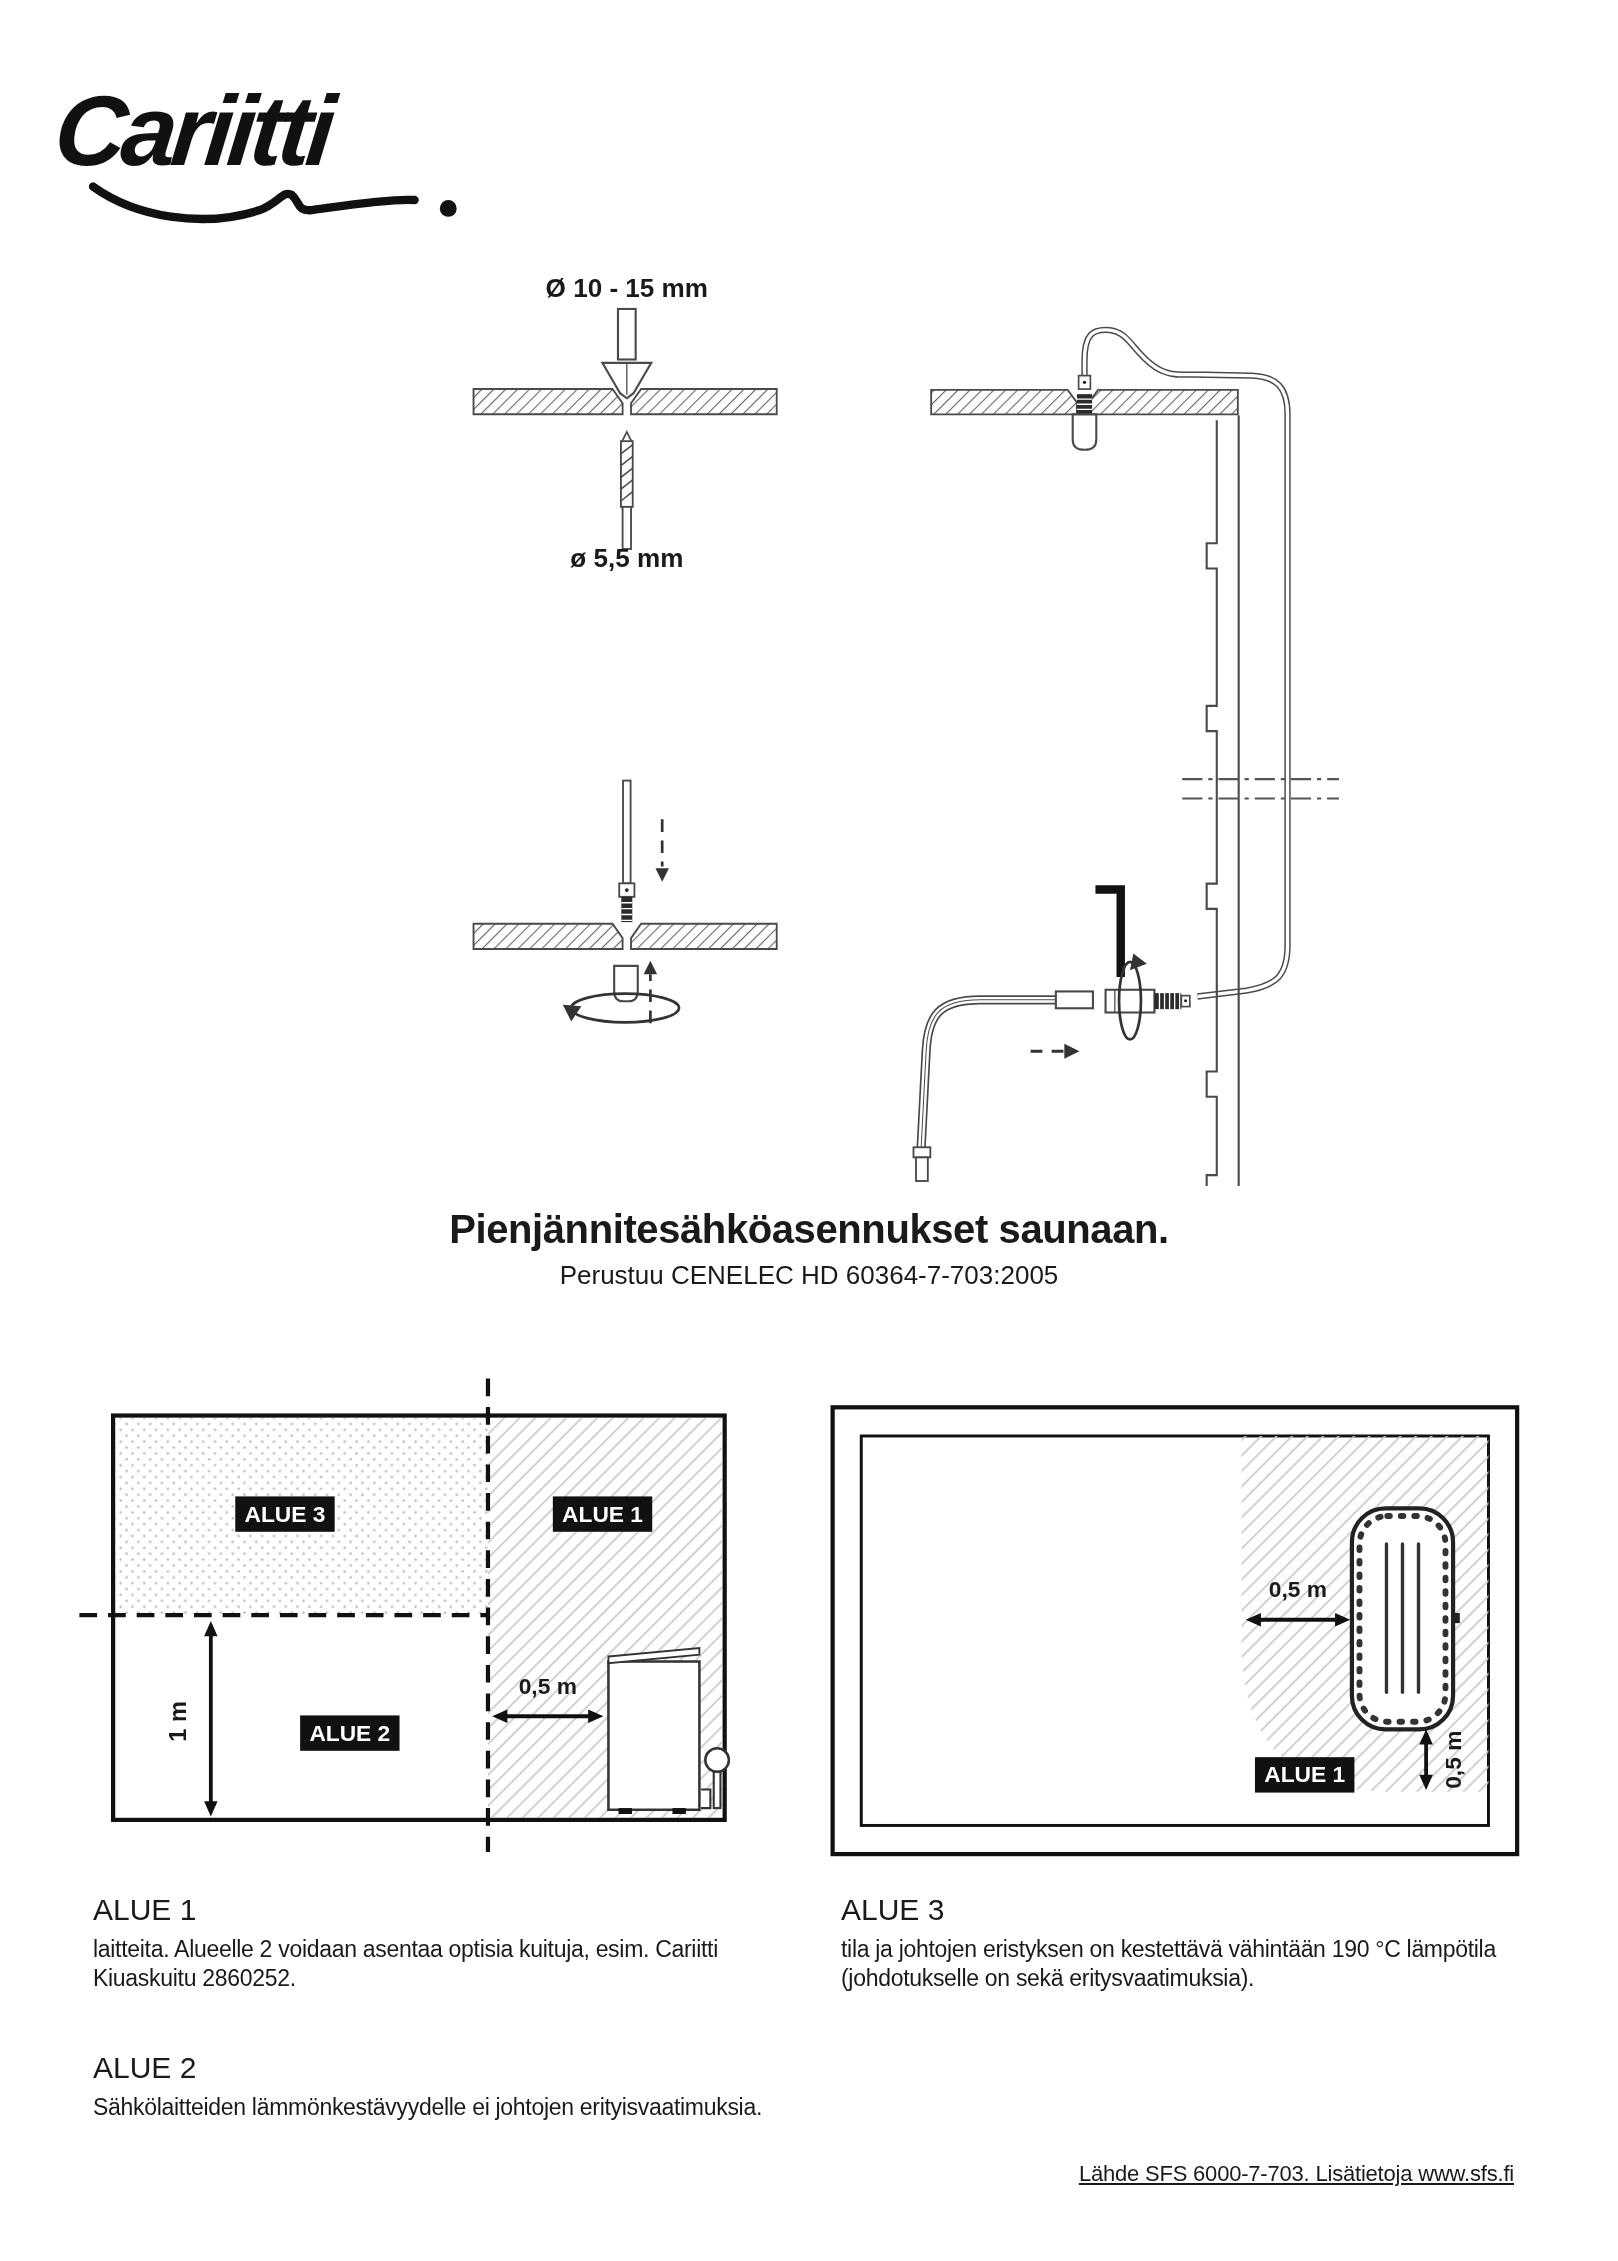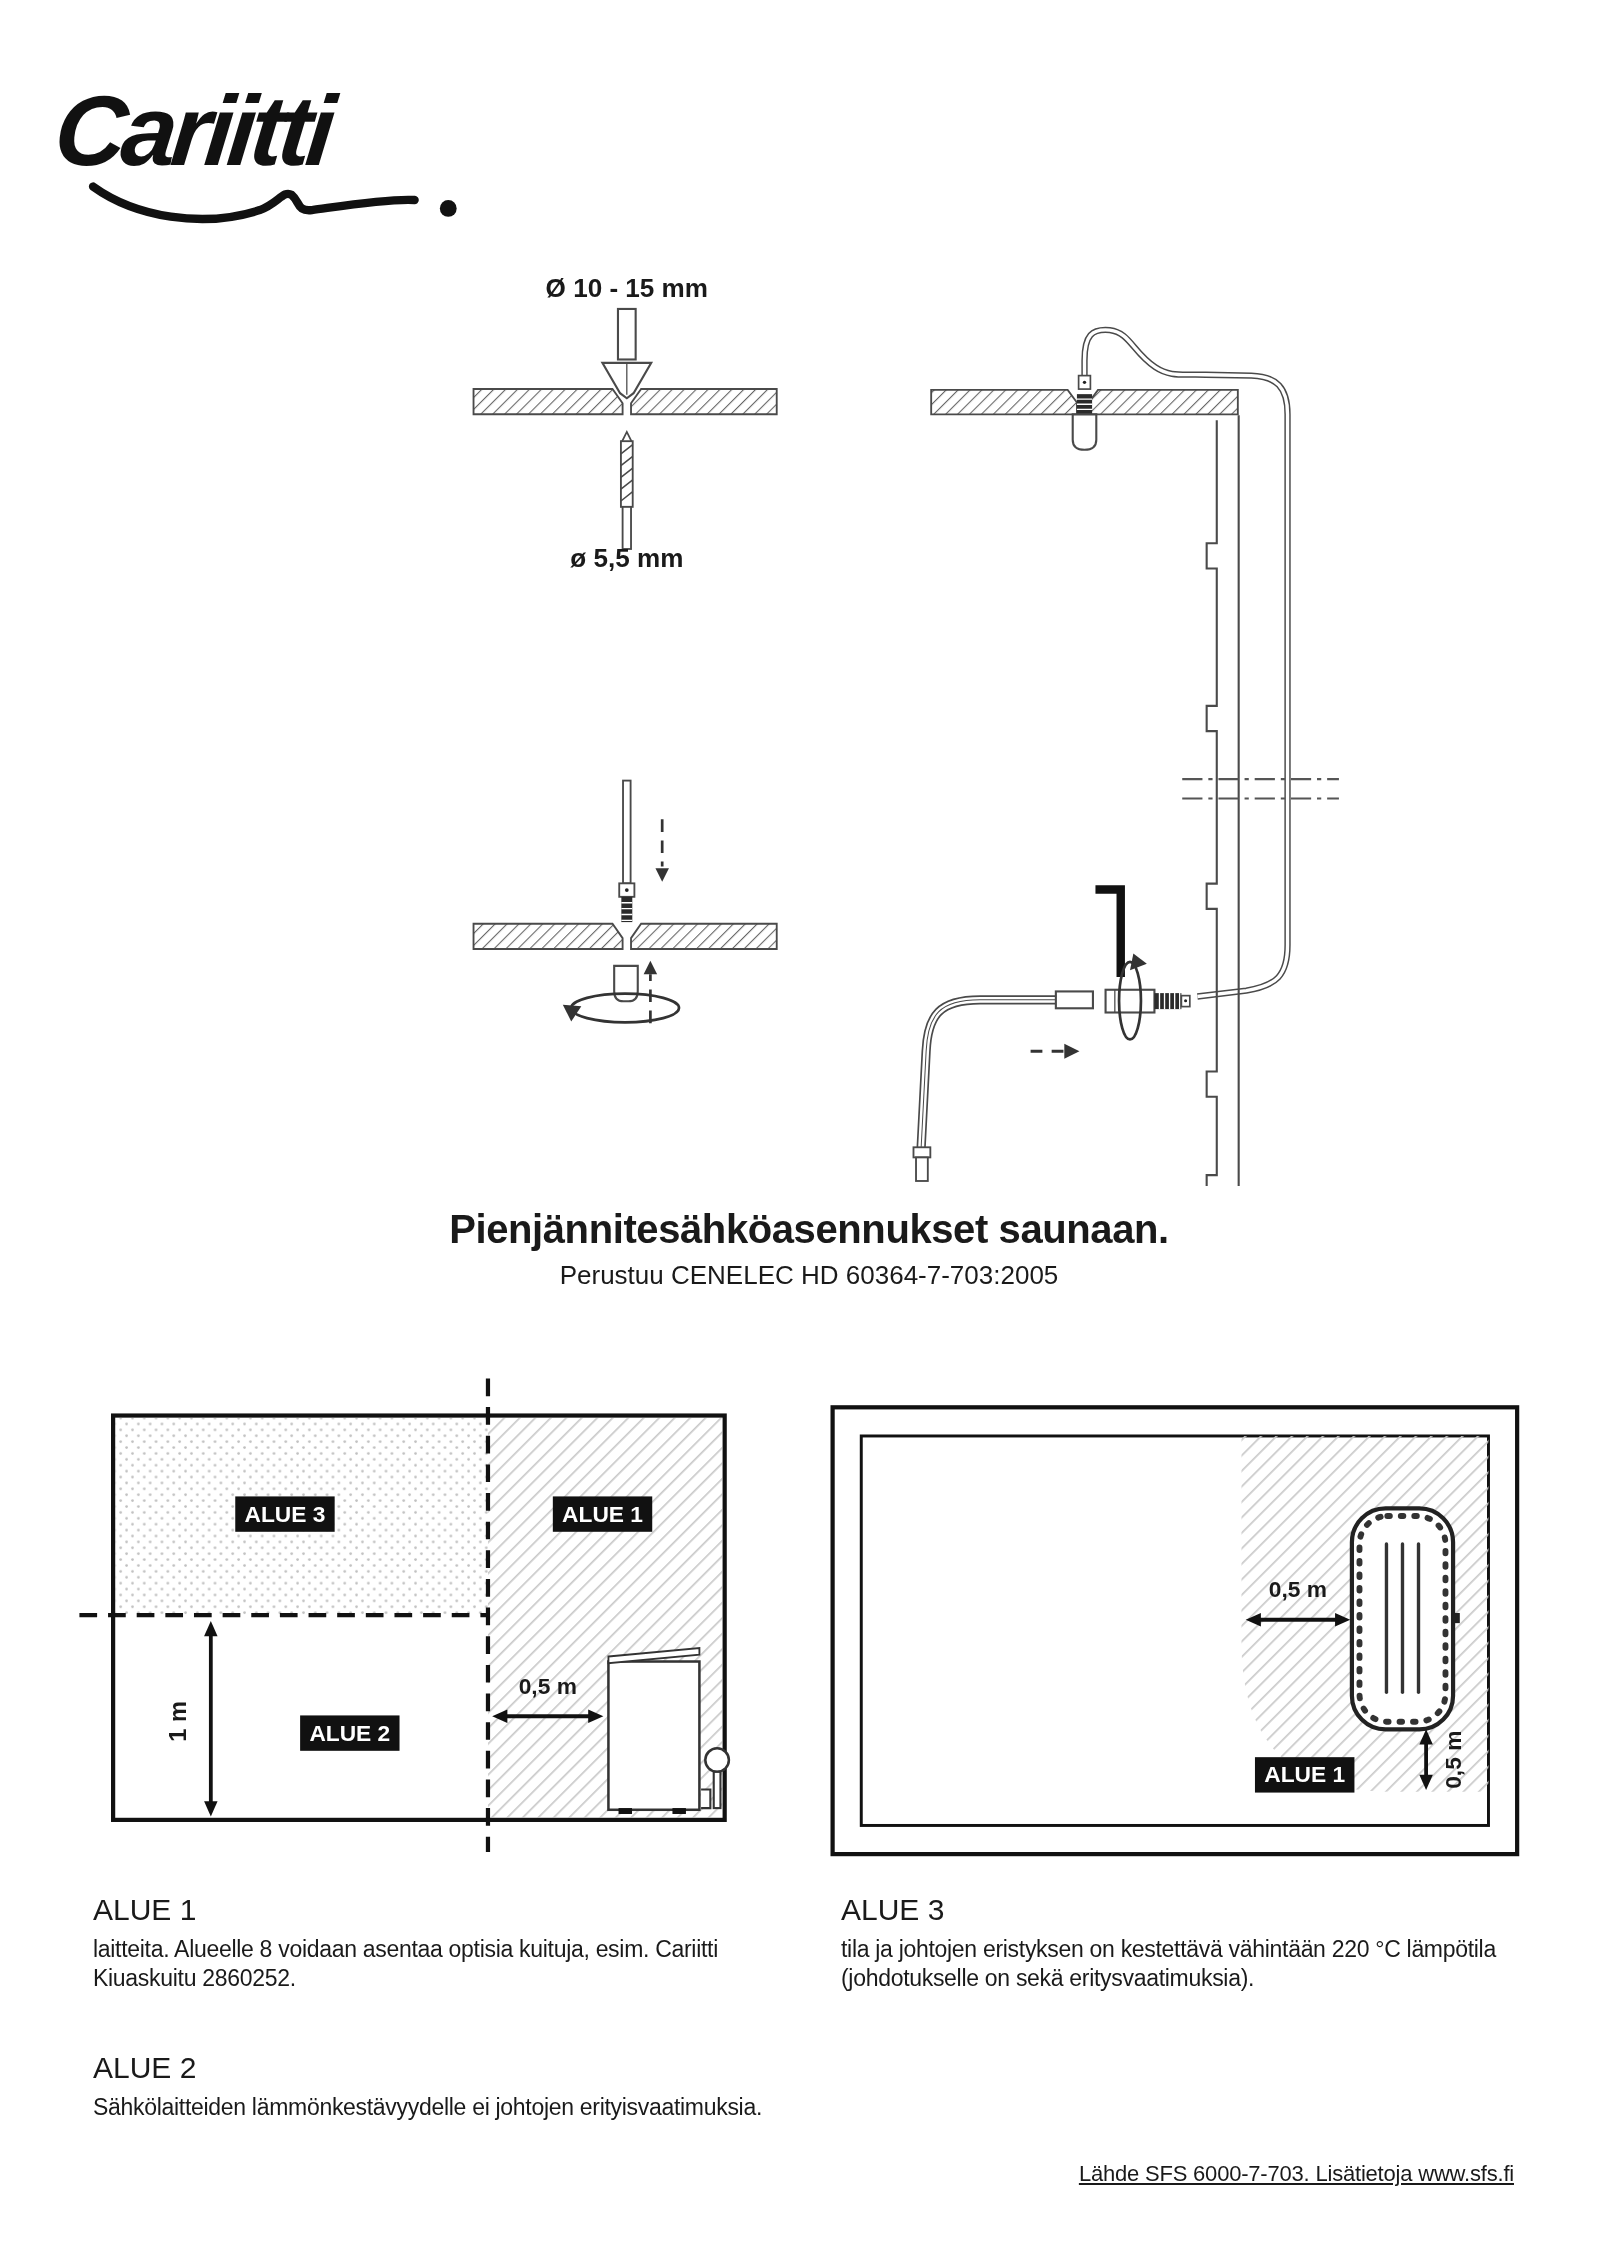--- a/index.html
+++ b/index.html
@@ -264,31 +264,31 @@
     </g>
 
     <g>
       <rect x="1489" y="2085" width="118" height="42" fill="#111"></rect>
       <text x="1548" y="2115" text-anchor="middle" font-size="27" font-weight="bold" fill="#fff">ALUE 1</text>
     </g>
   </svg>
 
   <div class="abs text-section" id="section-alue1">
     <h2>ALUE 1</h2>
-    <div class="bodyline">laitteita. Alueelle 8 voidaan asentaa optisia kuituja, esim. Cariitti</div>
+    <div class="bodyline">laitteita. Alueelle 2 voidaan asentaa optisia kuituja, esim. Cariitti</div>
     <div class="bodyline">Kiuaskuitu 2860252.</div>
   </div>
 
   <div class="abs text-section" id="section-alue2">
     <h2>ALUE 2</h2>
     <div class="bodyline">Sähkölaitteiden lämmönkestävyydelle ei johtojen erityisvaatimuksia.</div>
   </div>
 
   <div class="abs text-section" id="section-alue3">
     <h2>ALUE 3</h2>
-    <div class="bodyline">tila ja johtojen eristyksen on kestettävä vähintään 220 °C lämpötila</div>
+    <div class="bodyline">tila ja johtojen eristyksen on kestettävä vähintään 190 °C lämpötila</div>
     <div class="bodyline">(johdotukselle on sekä eritysvaatimuksia).</div>
   </div>
 
   <div class="abs footer-note">Lähde SFS 6000-7-703. Lisätietoja www.sfs.fi</div>
 
 </div>
 
 
 </body></html>

